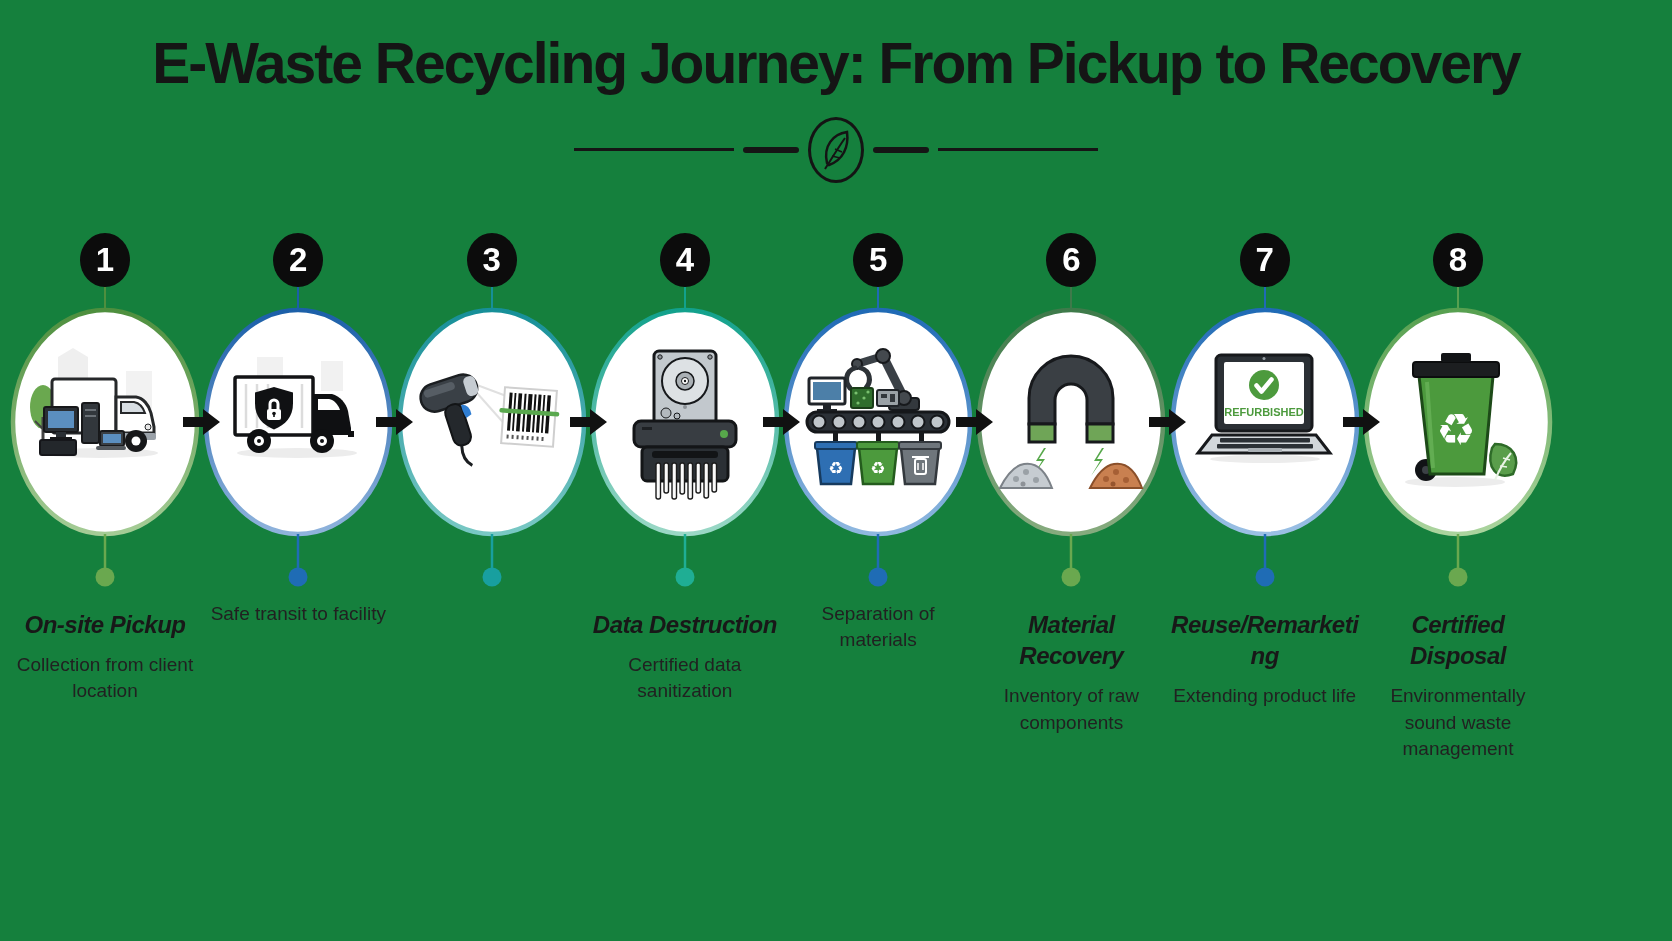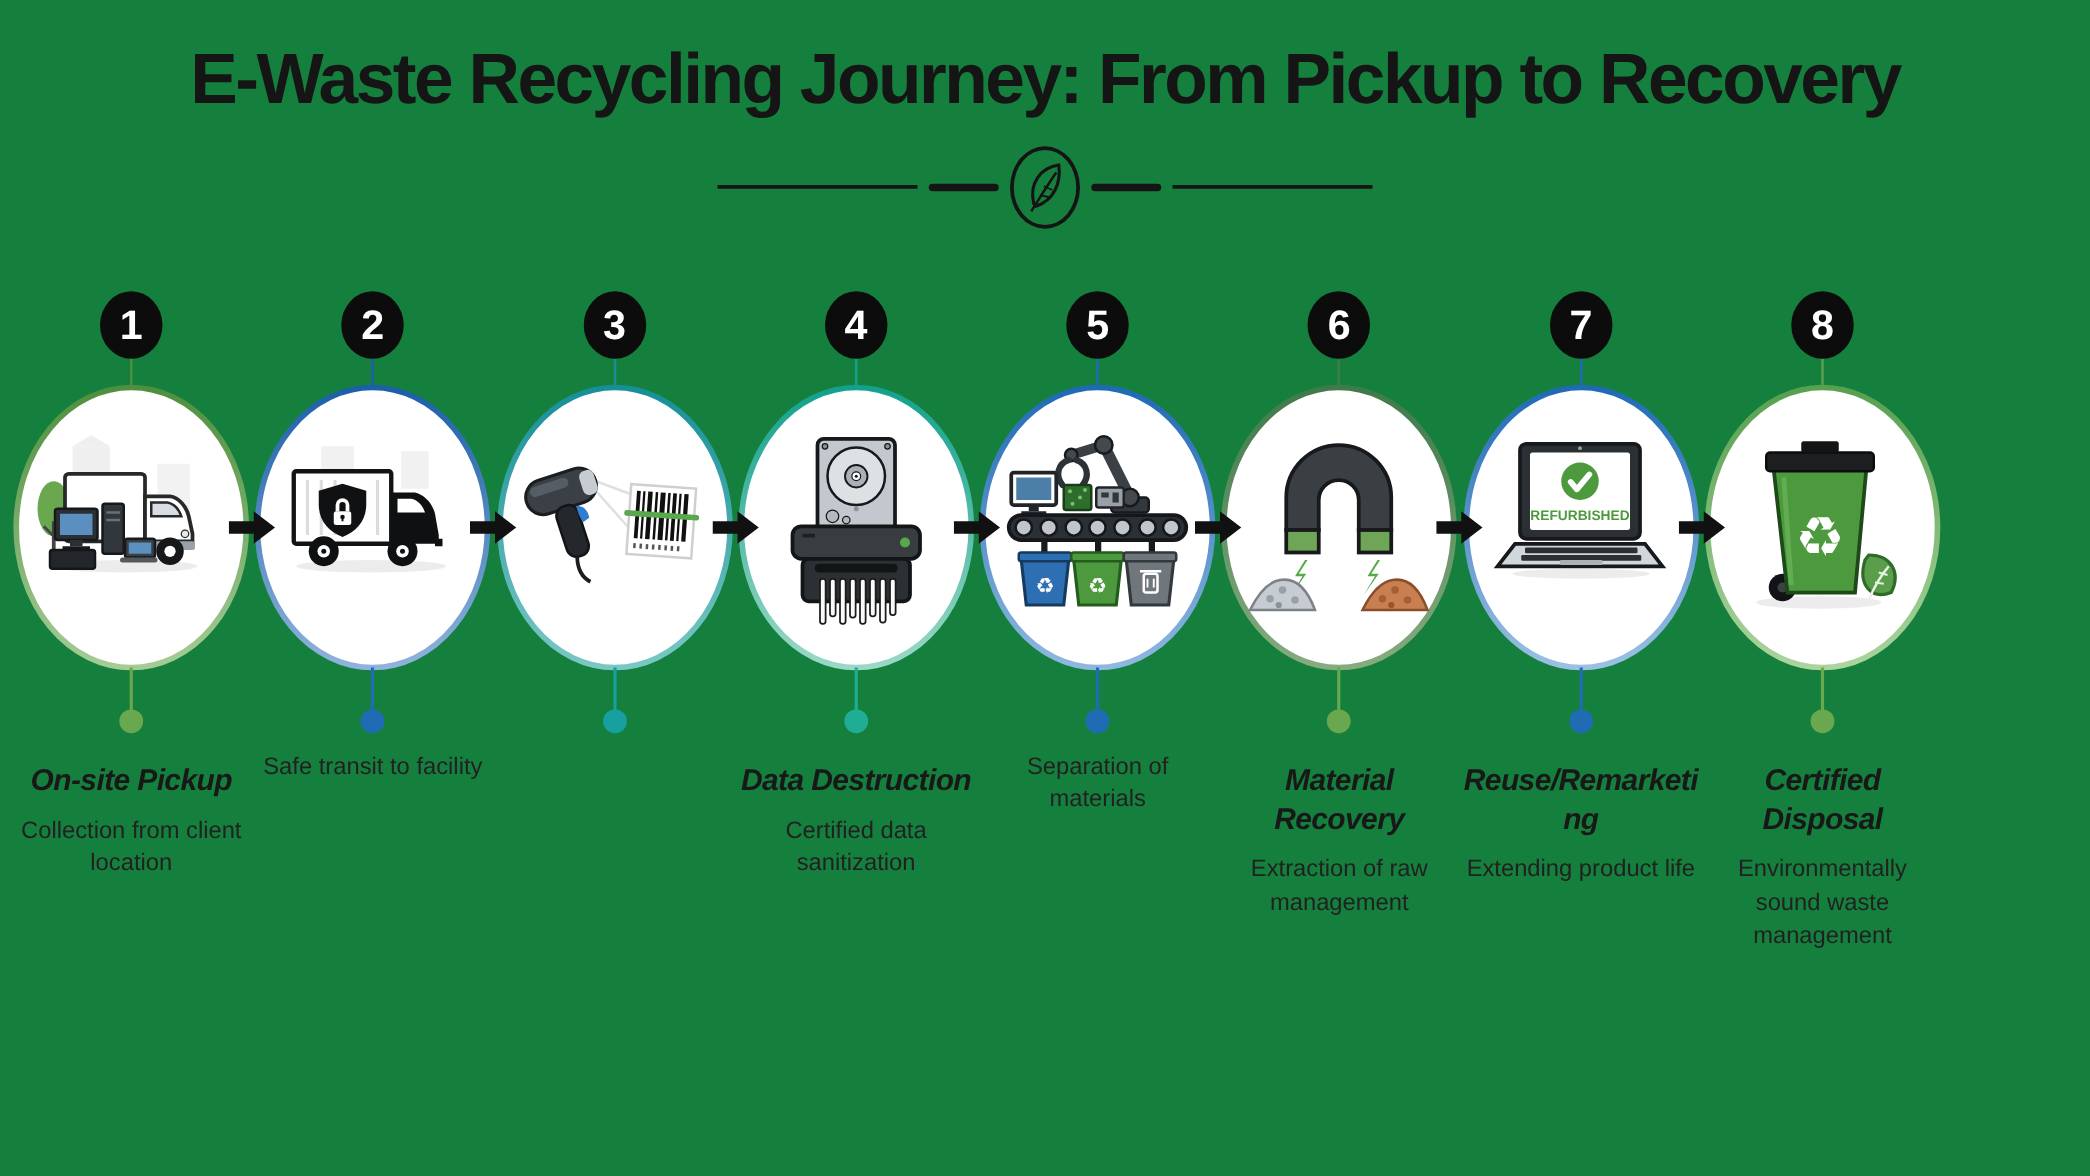--- a/index.html
+++ b/index.html
@@ -348,21 +348,21 @@
           <path d="M94 146 q11 -22 24 -24 q18 -3 28 24 z" fill="#c98050" stroke="#8a4f2a" stroke-width="2"></path>
           <circle cx="110" cy="137" r="3" fill="#a65f35"></circle>
             <circle cx="120" cy="130" r="3" fill="#a65f35"></circle>
           <circle cx="130" cy="138" r="3" fill="#a65f35"></circle>
             <circle cx="117" cy="142" r="2.5" fill="#96552e"></circle>
         </g>
         <line x1="95" y1="247" x2="95" y2="281" stroke-width="2.5" stroke="#6aa84f"></line>
         <circle cx="95" cy="290" r="9.5" fill="#6aa84f"></circle>
       </svg>
       <div class="stitle">Material Recovery</div>
-      <div class="sdesc">Extraction of raw management</div>
+      <div class="sdesc">Inventory of raw components</div>
       <span class="arrow">
         <svg width="38" height="28" viewBox="0 0 38 28">
             <path d="M0 9 h20 V1 l17 13 -17 13 v-8 H0 z" fill="#111111"></path>
           </svg>
       </span>
     </div>
 
     <div class="step">
       <div class="badge">
           <span>7</span>

